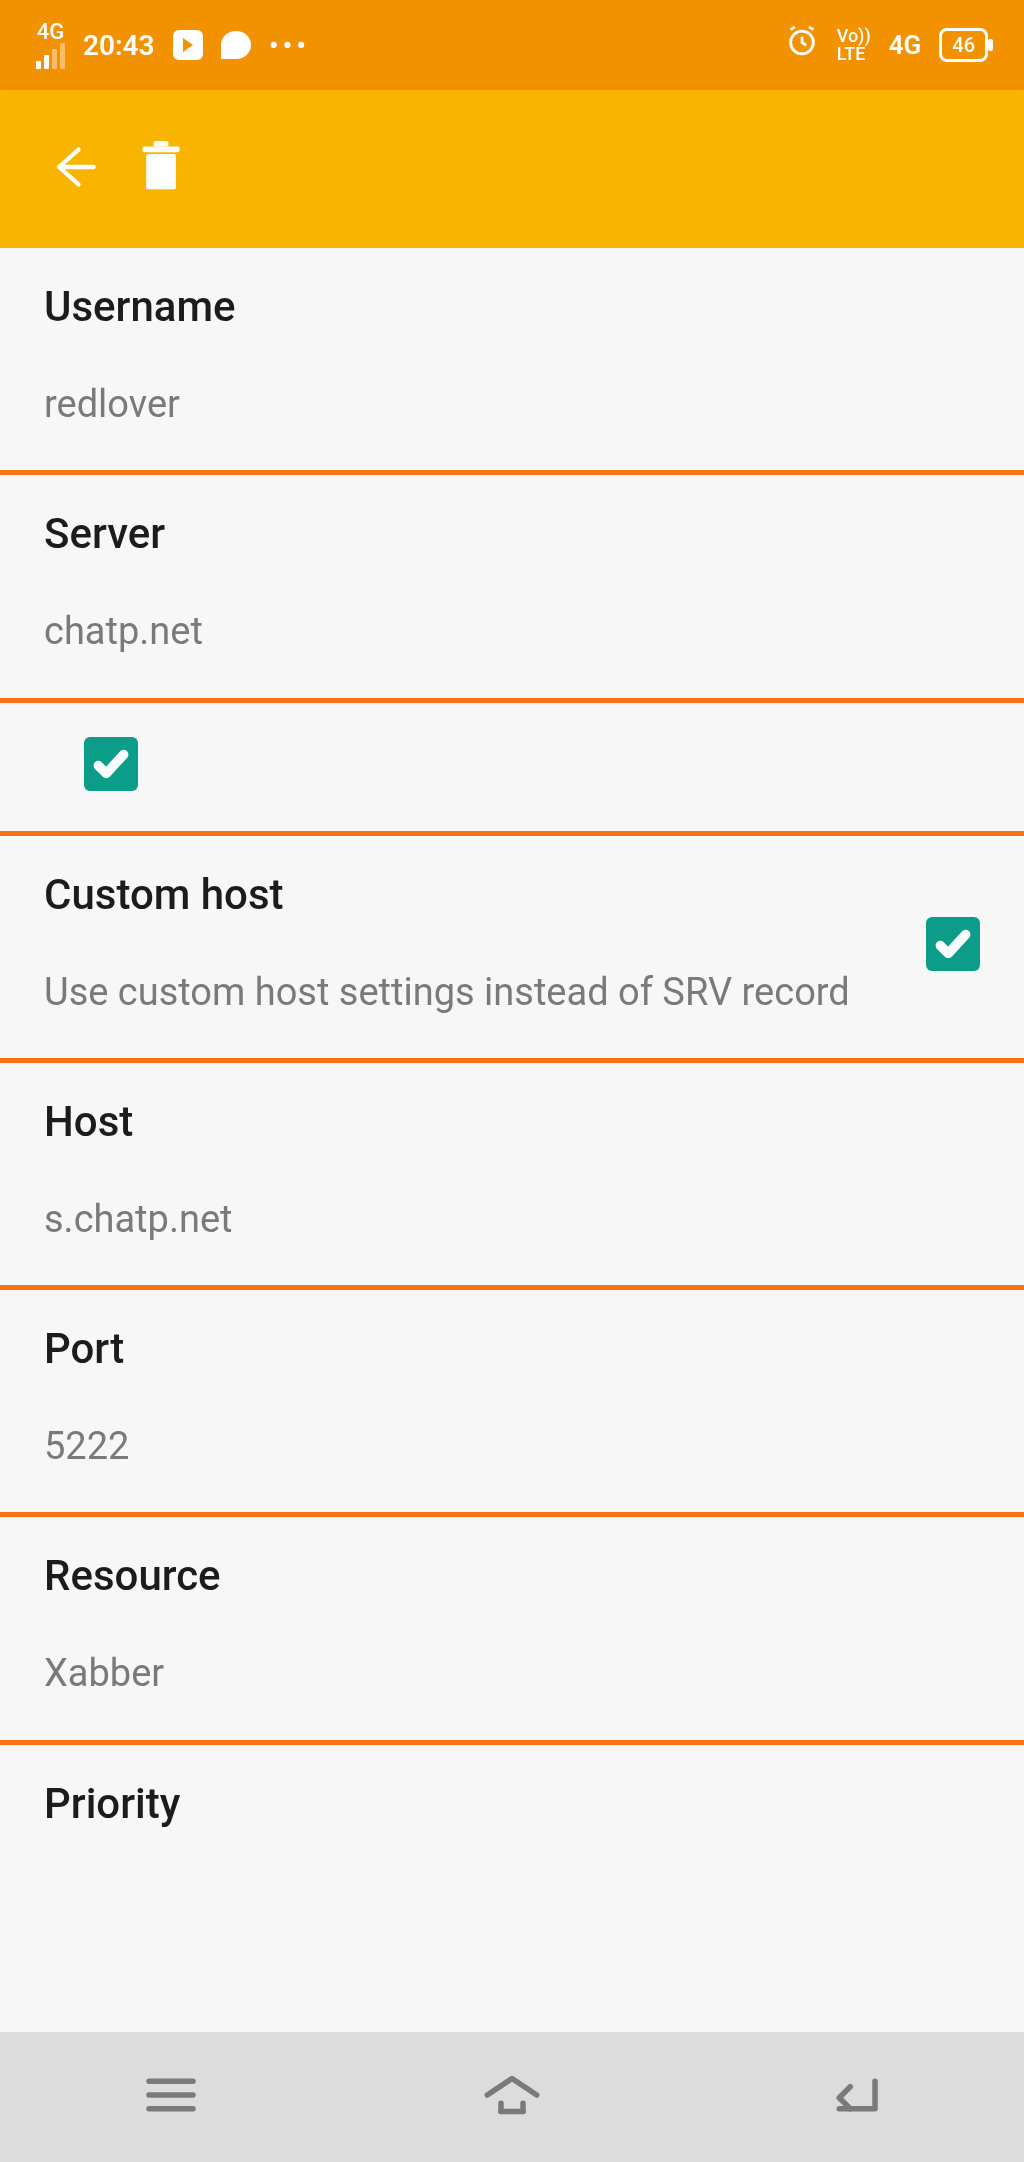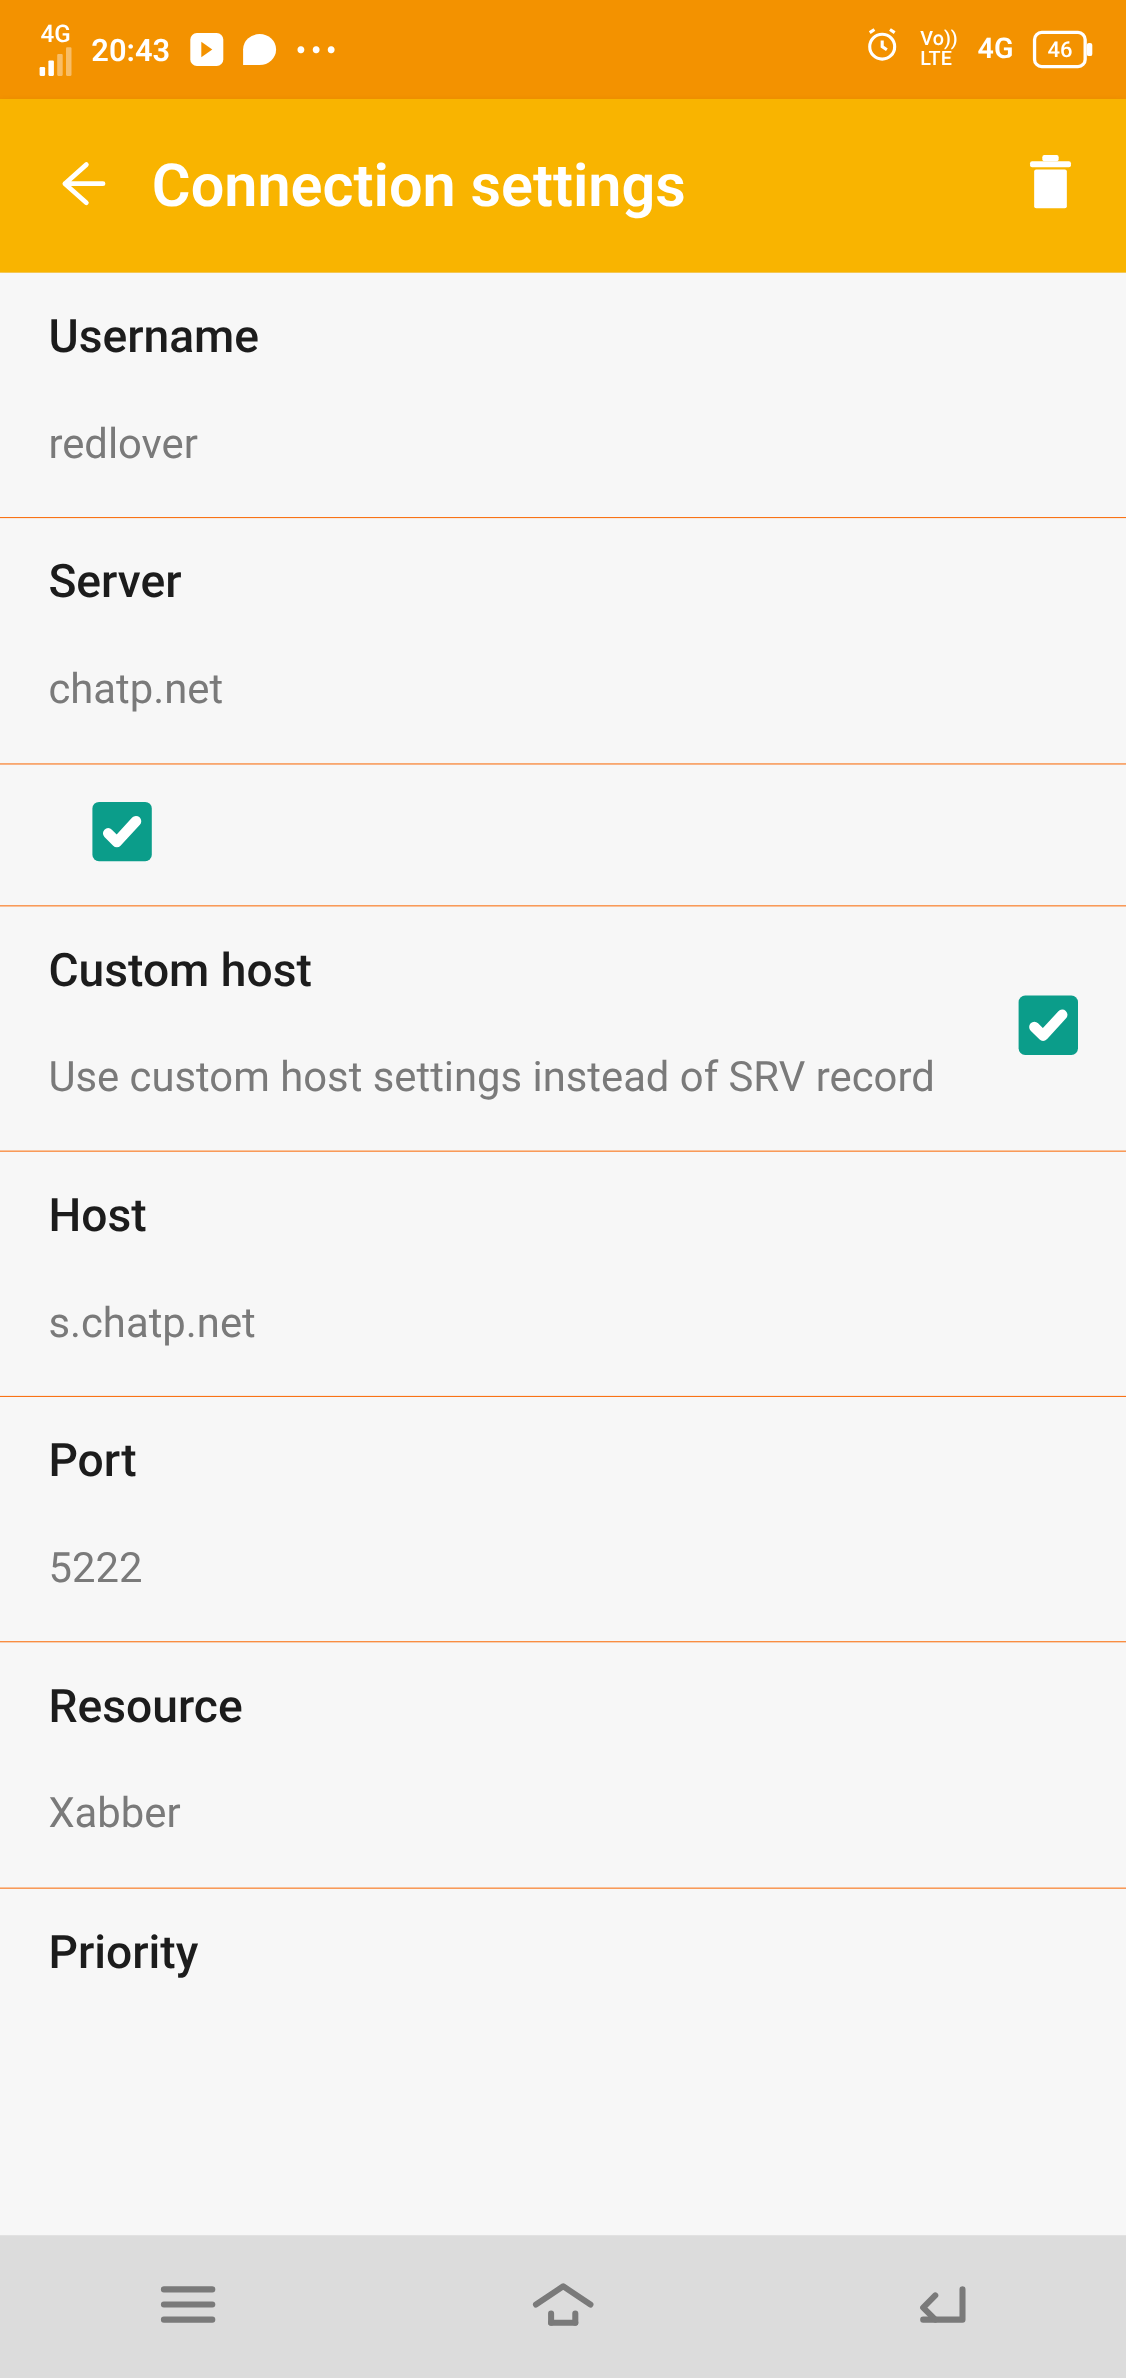--- a/index.html
+++ b/index.html
@@ -47,21 +47,21 @@
     gap: 40px;
     box-shadow: 0 4px 8px rgba(0,0,0,.15);
   }
   .back-icon svg { width: 52px; height: 52px; stroke:#fff; stroke-width:4; fill:none; stroke-linecap:round; stroke-linejoin:round; }
   .appbar-title { font-size: 54px; font-weight: 600; flex: 1; }
   .trash-icon svg { width: 46px; height: 52px; fill:#fff; }
 
   .list { background: #f7f7f7; flex:1; }
   .row {
     padding: 34px 44px 40px;
-    border-bottom: 1px solid #f97316;
+    border-bottom: 5px solid #f97316;
     display: flex;
     align-items: center;
   }
   .row .texts { flex: 1; min-width: 0; }
   .row .title { font-size: 42px; color: #1c1c1c; font-weight: 500; margin-bottom: 8px; }
   .row .sub { font-size: 38px; color: #7a7a7a; line-height: 1.35; margin-top: 48px; }
   .row.single .title { margin-bottom: 0; }
 
   .checkbox {
     width: 54px; height: 54px;
@@ -121,21 +121,20 @@
       <span class="battbox"><span>46</span></span>
     </div>
   </div>
 
   <div class="appbar">
     <span class="back-icon">
       <svg viewBox="0 0 48 48">
           <path d="M30 8 L12 24 L30 40 M12 24 H44"></path>
         </svg>
     </span>
-    <span class="appbar-title">Connection settings</span>
     <span class="trash-icon">
       <svg viewBox="0 0 24 28">
           <rect x="4" y="7" width="16" height="19" rx="1"></rect>
           <rect x="2" y="3" width="20" height="3" rx="1"></rect>
           <rect x="8" y="0" width="8" height="3" rx="1"></rect>
         </svg>
     </span>
   </div>
 
   <div class="list">

